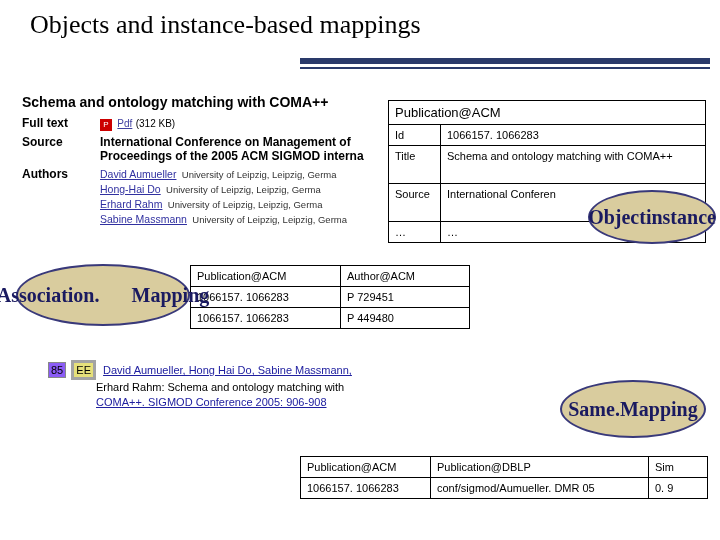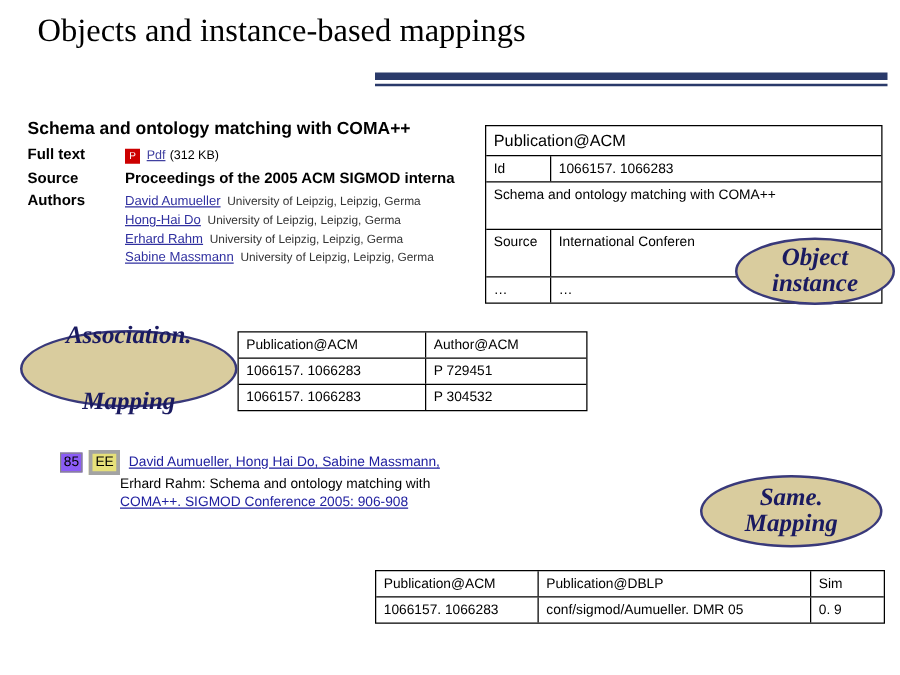--- a/index.html
+++ b/index.html
@@ -154,27 +154,26 @@
   .same-table .c3 { flex: 1; padding: 4px 6px; }
 
   
   .oval {
     position: absolute;
     background: #d9cc9e;
     border: 2px solid #39397a;
     border-radius: 50%;
     text-align: center;
     font-family: "Times New Roman", serif;
-    font-style: italic;
     font-weight: bold;
     color: #1a1a60;
     display: flex;
     align-items: center;
     justify-content: center;
-    flex-direction: column;
+    flex-direction: row;
     line-height: 1.05;
   }
   .oval-assoc { top: 264px; left: 16px; width: 174px; height: 62px; font-size: 20px; z-index: 5; gap: 32px; }
   .oval-obj { top: 190px; left: 588px; width: 128px; height: 54px; font-size: 20px; z-index: 5; }
   .oval-same { top: 380px; left: 560px; width: 146px; height: 58px; font-size: 20px; z-index: 5; }
 </style>
 </head>
 <body>
 
 <div class="slide-title">Objects and instance-based mappings</div>
@@ -187,20 +186,21 @@
     <div class="cit-label">Full text</div>
     <div class="cit-value">
       <span class="pdf-icon">P</span>
       <span class="pdf-link">Pdf</span>
       <span class="pdf-size">(312 KB)</span>
     </div>
   </div>
   <div class="cit-row">
     <div class="cit-label">Source</div>
     <div class="cit-value source-text">
+      <div>International Conference on Management of</div>
       <div>Proceedings of the 2005 ACM SIGMOD interna</div>
     </div>
   </div>
   <div class="cit-row">
     <div class="cit-label">Authors</div>
     <div class="cit-value">
       <div class="author-line">
         <span class="author-name">David Aumueller</span>
         <span class="author-affil">University of Leipzig, Leipzig, Germa</span>
       </div>
@@ -220,20 +220,21 @@
   </div>
 </div>
 
 <div class="pubacm">
   <div class="hdr">Publication@ACM</div>
   <div class="row">
     <div class="c1">Id</div>
     <div class="c2">1066157. 1066283</div>
   </div>
   <div class="row tall">
+    <div class="c1">Title</div>
     <div class="c2">Schema and ontology matching with COMA++</div>
   </div>
   <div class="row tall">
     <div class="c1">Source</div>
     <div class="c2">International Conferen</div>
   </div>
   <div class="row">
     <div class="c1">…</div>
     <div class="c2">…</div>
   </div>
@@ -243,21 +244,21 @@
   <div class="row">
     <div class="c1">Publication@ACM</div>
     <div class="c2">Author@ACM</div>
   </div>
   <div class="row">
     <div class="c1">1066157. 1066283</div>
     <div class="c2">P 729451</div>
   </div>
   <div class="row">
     <div class="c1">1066157. 1066283</div>
-    <div class="c2">P 304532</div>
+    <div class="c2">P 449480</div>
   </div>
 </div>
 
 <div class="dblp">
   <span class="idx">85</span>
   <span class="ee">EE</span>
   <a>David Aumueller, Hong Hai Do, Sabine Massmann,</a><br>
   <span style="margin-left:48px;">Erhard Rahm: Schema and ontology matching with</span><br>
   <span style="margin-left:48px; text-decoration: underline; color:#2020a0;">COMA++. SIGMOD Conference 2005: 906-908</span>
 </div>

